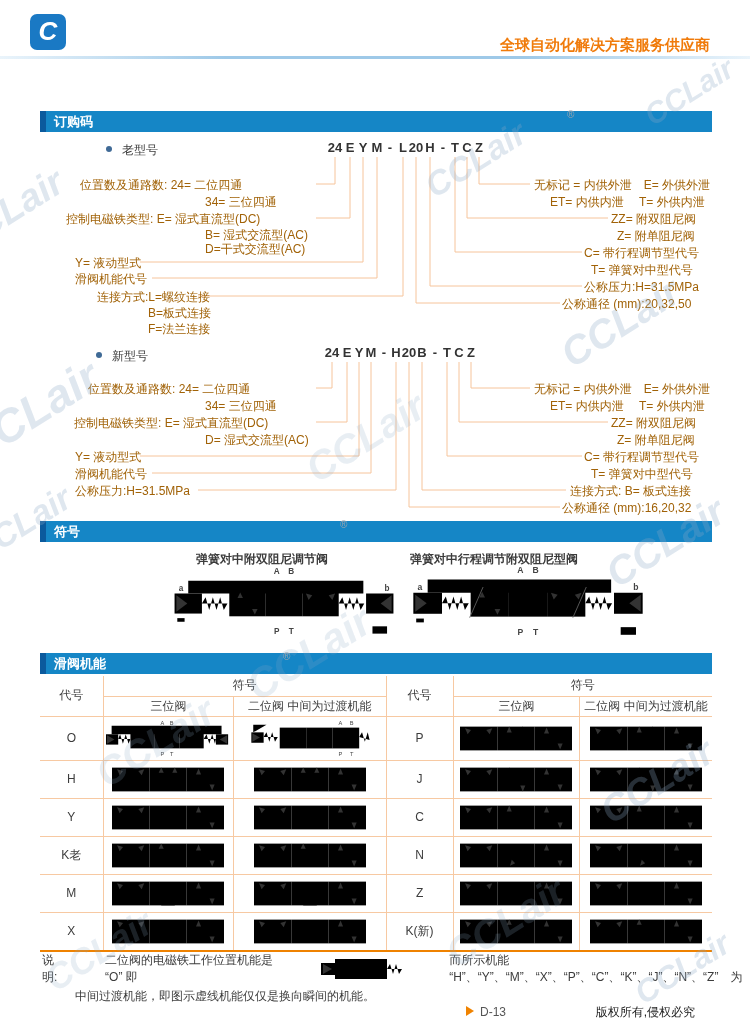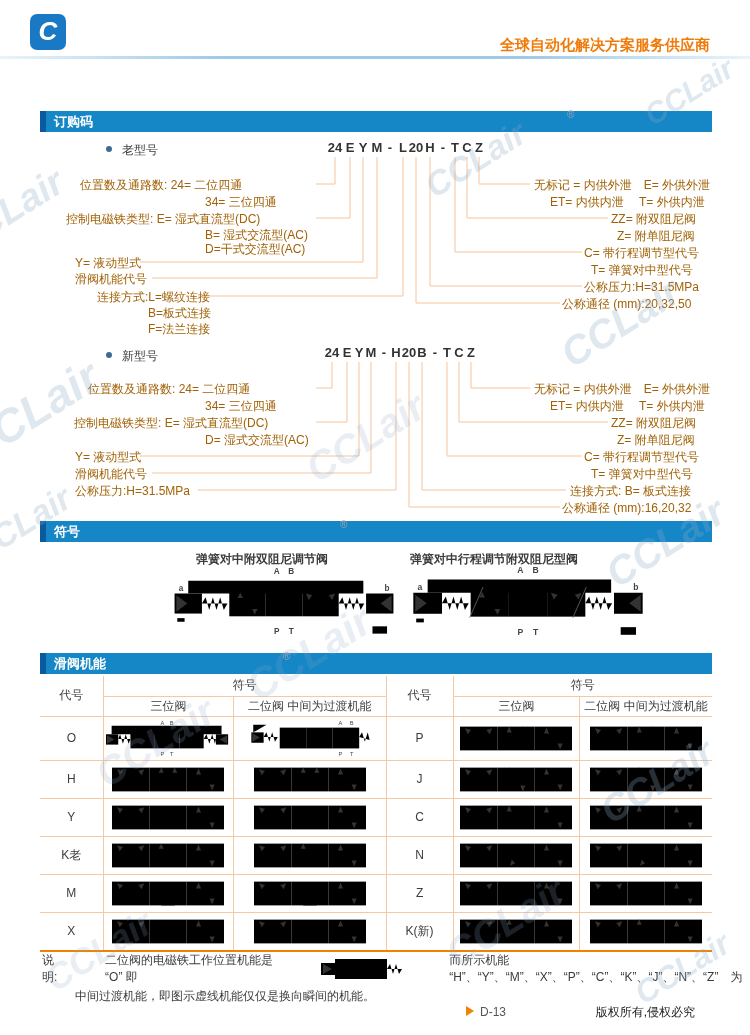--- a/index.html
+++ b/index.html
@@ -509,21 +509,21 @@
 <div class="abs lbl" style="left:148px;top:321px;">F=法兰连接</div>
 <div class="abs lbl" style="left:534px;top:177px;">无标记 = 内供外泄　E= 外供外泄</div>
 <div class="abs lbl" style="left:550px;top:194px;">ET=  内供内泄　 T= 外供内泄</div>
 <div class="abs lbl" style="left:611px;top:211px;">ZZ= 附双阻尼阀</div>
 <div class="abs lbl" style="left:617px;top:228px;">Z= 附单阻尼阀</div>
 <div class="abs lbl" style="left:584px;top:245px;">C= 带行程调节型代号</div>
 <div class="abs lbl" style="left:591px;top:262px;">T=  弹簧对中型代号</div>
 <div class="abs lbl" style="left:584px;top:279px;">公称压力:H=31.5MPa</div>
 <div class="abs lbl" style="left:562px;top:296px;">公称通径 (mm):20,32,50</div>
 
-<div class="abs" style="left:106px;top:346px;">
+<div class="abs" style="left:96px;top:346px;">
   <span class="blt"></span><span class="model-label">新型号</span>
 </div>
 
 <svg class="abs codeline" style="left:0;top:345px;" width="750" height="180" viewBox="0 0 750 180">
   <path d="M332,17 V43 H316"></path>
     <path d="M347,17 V77 H316"></path>
     <path d="M359,17 V111 H140"></path>
   <path d="M371,17 V128 H152"></path>
     <path d="M396,17 V145 H198"></path>
     <path d="M409,17 V162 H560"></path>

